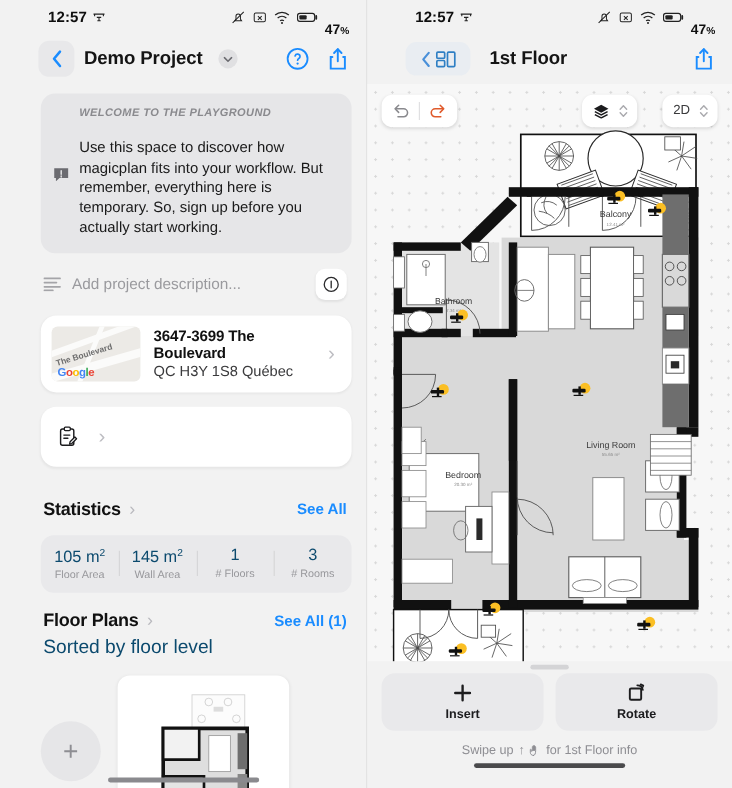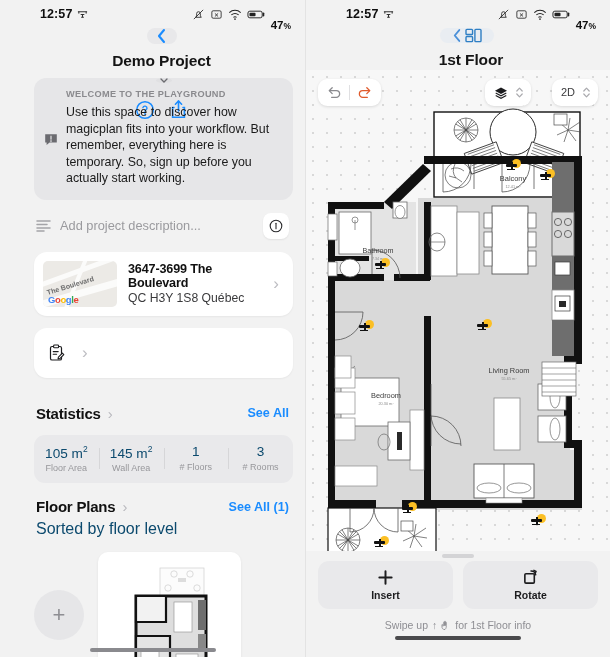--- a/index.html
+++ b/index.html
@@ -22,21 +22,21 @@
   }
   .sb-left { display: flex; align-items: center; gap: 5px; }
   .sb-time { font-size: 12.5px; font-weight: 600; color: #0f0f0f; letter-spacing: .1px; }
   .sb-right { display: flex; align-items: center; gap: 5px; }
   .sb-pct { font-size: 11.5px; font-weight: 600; color: #0f0f0f; margin-top: 22px; }
   .ico { display: inline-flex; align-items: center; justify-content: center; }
 
   
   .navbar {
     height: 42px; display: flex; align-items: center;
-    padding: 0 14px 0 10px; background: #f2f2f2; gap: 8px; flex-direction: column;
+    padding: 0 14px 0 10px; background: #f2f2f2; gap: 8px;
   }
   .nav-back {
     width: 30px; height: 30px; border-radius: 9px; background: #e8e8ea;
     display: flex; align-items: center; justify-content: center;
   }
   .nav-back-wide {
     width: 54px; height: 28px; border-radius: 9px; background: #e9edf2;
     display: flex; align-items: center; justify-content: center; gap: 3px;
   }
   .nav-title {
@@ -51,21 +51,21 @@
 
   
   .lp-body { padding: 4px 12px 0 12px; }
   .welcome-card {
     background: #e6e6e8; border-radius: 12px; padding: 11px 12px 13px 10px;
     display: flex; gap: 8px; margin-top: 4px;
   }
   .welcome-text { flex: 1; }
   .welcome-title {
     font-size: 9.2px; font-weight: 700; color: #8a8a8e;
-    letter-spacing: .35px; margin-bottom: 5px;
+    letter-spacing: .35px; margin-bottom: 16px; font-style: italic;
   }
   .welcome-body { font-size: 12.4px; line-height: 16.5px; color: #1a1a1a; }
 
   .desc-row {
     display: flex; align-items: center; gap: 9px;
     padding: 13px 4px 13px 2px;
   }
   .desc-placeholder { font-size: 12.8px; color: #9a9a9e; flex: 1; }
   .desc-info {
     width: 26px; height: 26px; border-radius: 8px; background: #ffffff;

